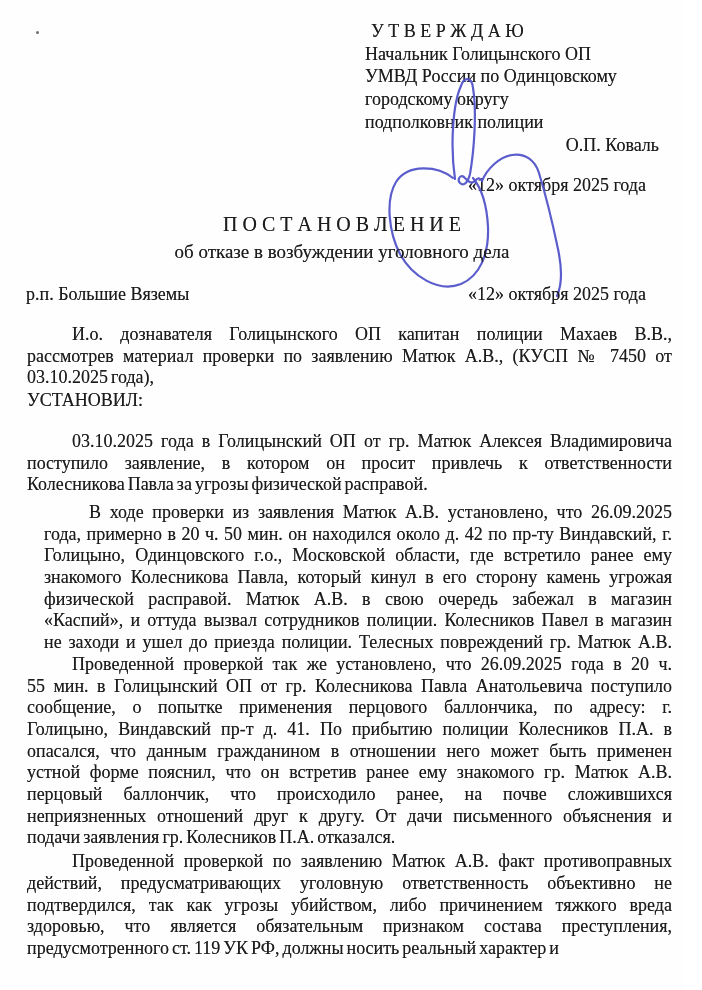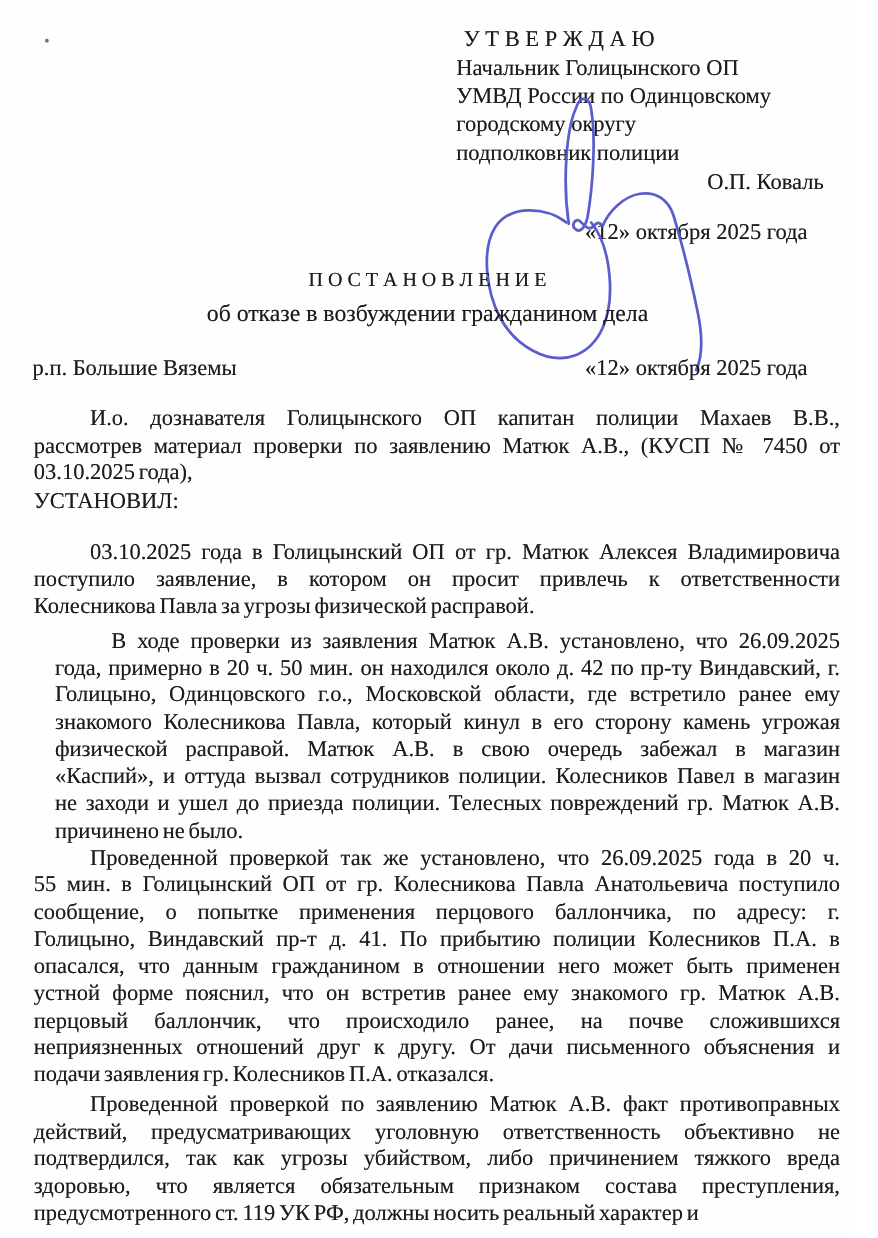--- a/index.html
+++ b/index.html
@@ -18,21 +18,21 @@
     font-size:18px;line-height:22.7px;
   }
   .approval .heading{padding-left:6px;}
   .approval .signer{text-align:right;}
   .approval .appr-date{text-align:right;margin-top:18px;padding-right:13px;}
   
   .title-block{
     position:absolute;top:212px;left:0;width:100%;
     text-align:center;
   }
-  .title-main{font-size:16px;line-height:25px;}
+  .title-main{font-size:20px;line-height:25px;}
   .title-sub{font-size:19px;line-height:25px;margin-top:2px;}
   
   .place-row{
     position:absolute;top:284px;left:26px;right:38px;
     display:flex;justify-content:space-between;
     font-size:18px;line-height:21.7px;align-items:flex-end;
   }
   
   .body-block{
     position:absolute;top:324px;left:27px;width:645px;
@@ -97,21 +97,21 @@
          C 467,180 471,185 475,181
          C 478,177 480,178 482,181
          C 487,169 499,157 512,155
          C 525,153 535,160 539,173
          C 546,196 553,225 558,249
          C 562,268 562,285 557,296" stroke="#5254c9"></path>
   </svg>
 
   <div class="title-block">
     <div class="title-main">П О С Т А Н О В Л Е Н И Е</div>
-    <div class="title-sub">об отказе в возбуждении гражданином дела</div>
+    <div class="title-sub">об отказе в возбуждении уголовного дела</div>
   </div>
 
   <div class="place-row">
     <span>р.п. Большие Вяземы</span>
     <span>«12» октября 2025 года</span>
   </div>
 
   <div class="body-block">
     <div class="para intro">
         <div class="line line-first">И.о. дознавателя Голицынского ОП капитан полиции Махаев В.В.,</div>
@@ -125,21 +125,20 @@
         <div class="line line-last">Колесникова Павла за угрозы физической расправой.</div>
       </div>
     <div class="para p2">
         <div class="line line-first">В ходе проверки из заявления Матюк А.В. установлено, что 26.09.2025</div>
         <div class="line">года, примерно в 20 ч. 50 мин. он находился около д. 42 по пр-ту Виндавский, г.</div>
         <div class="line">Голицыно, Одинцовского г.о., Московской области, где встретило ранее ему</div>
         <div class="line">знакомого Колесникова Павла, который кинул в его сторону камень угрожая</div>
         <div class="line">физической расправой. Матюк А.В. в свою очередь забежал в магазин</div>
         <div class="line">«Каспий», и оттуда вызвал сотрудников полиции. Колесников Павел в магазин</div>
         <div class="line">не заходи и ушел до приезда полиции. Телесных повреждений гр. Матюк А.В.</div>
-        <div class="line line-last">причинено не было.</div>
       </div>
     <div class="para p3">
         <div class="line line-first">Проведенной проверкой так же установлено, что 26.09.2025 года в 20 ч.</div>
         <div class="line">55 мин. в Голицынский ОП от гр. Колесникова Павла Анатольевича поступило</div>
         <div class="line">сообщение, о попытке применения перцового баллончика, по адресу: г.</div>
         <div class="line">Голицыно, Виндавский пр-т д. 41. По прибытию полиции Колесников П.А. в</div>
         <div class="line">опасался, что данным гражданином в отношении него может быть применен</div>
         <div class="line">устной форме пояснил, что он встретив ранее ему знакомого гр. Матюк А.В.</div>
         <div class="line">перцовый баллончик, что происходило ранее, на почве сложившихся</div>
         <div class="line">неприязненных отношений друг к другу. От дачи письменного объяснения и</div>

